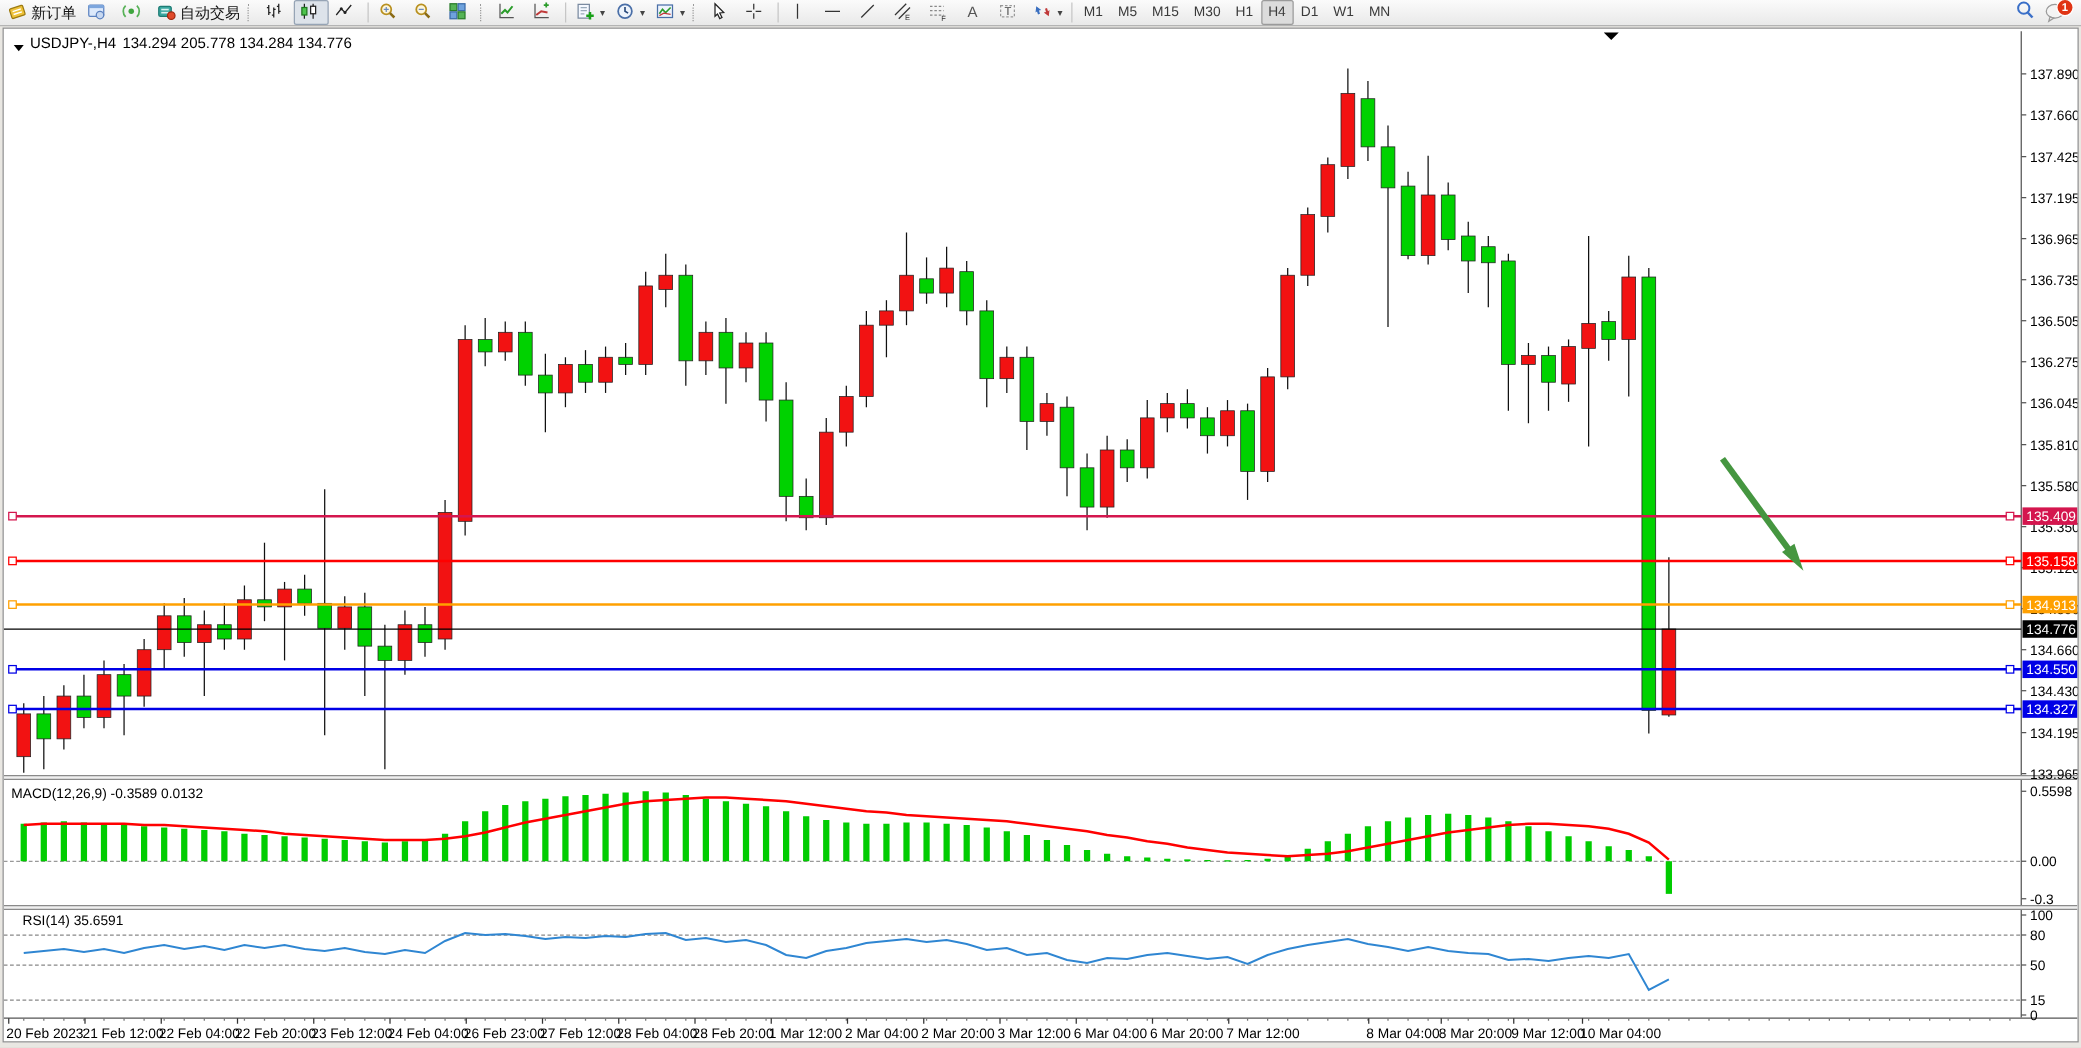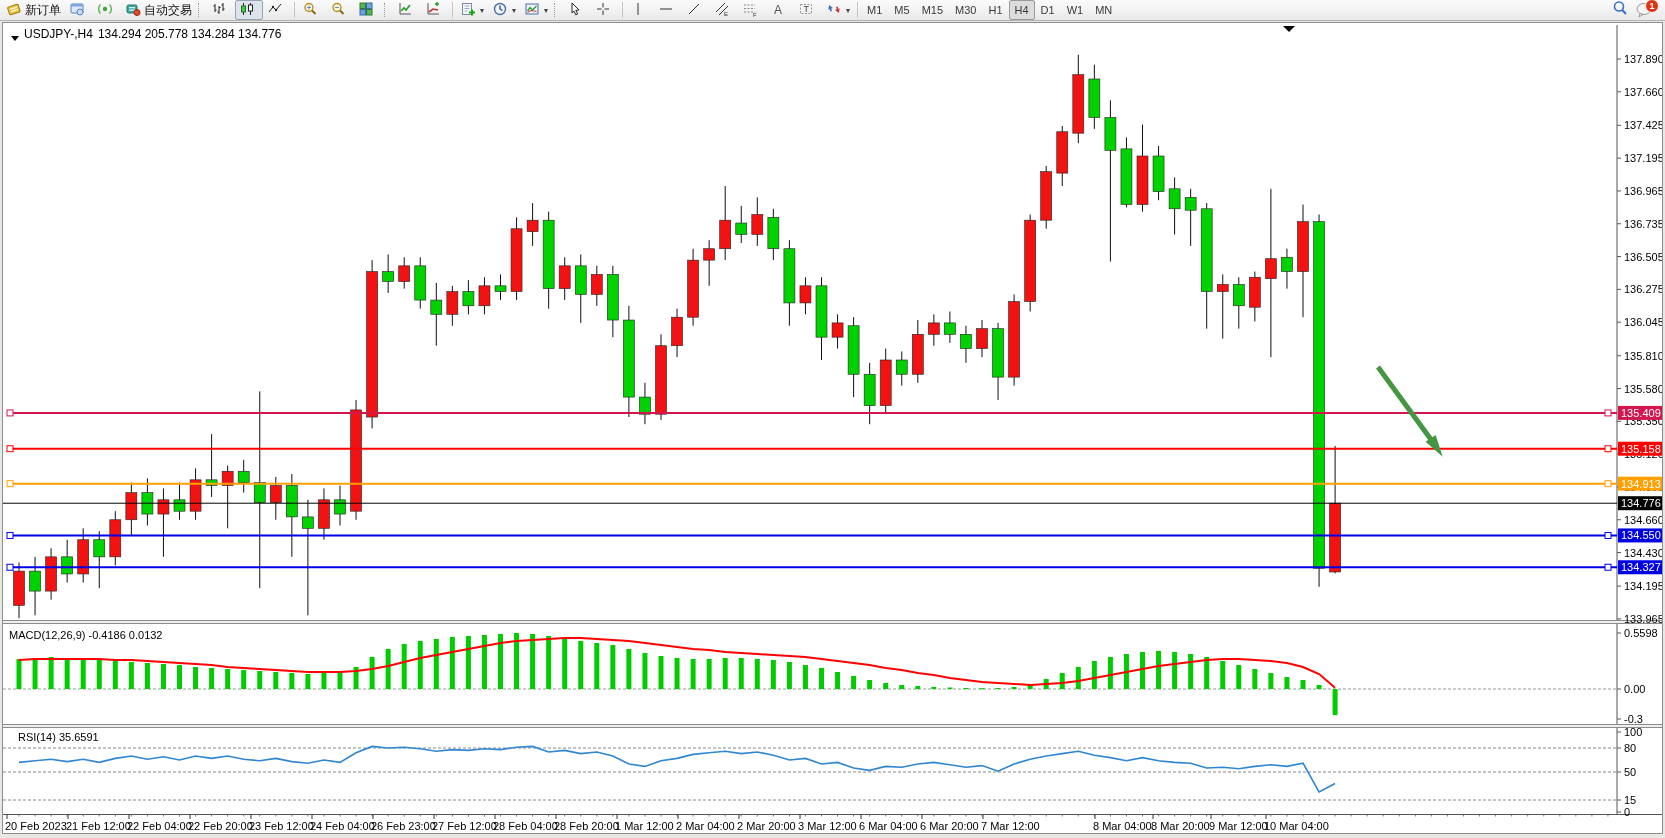--- a/index.html
+++ b/index.html
@@ -253,21 +253,21 @@
             </svg></span><span class="badge">1</span></span>
       </div>
     </div>
 
   <div class="chart-window">
     <div class="chart-title">
       <span class="tri-down"></span>
       <span>USDJPY-,H4</span>
       <span>134.294 205.778 134.284 134.776</span>
     </div>
-    <div class="ind-label" style="left:6px;top:606px;">MACD(12,26,9) -0.4186 0.0132</div>
+    <div class="ind-label" style="left:6px;top:606px;">MACD(12,26,9) -0.3589 0.0132</div>
     <div class="ind-label" style="left:15px;top:708px;">RSI(14) 35.6591</div>
     <svg id="chart-svg" width="1659" height="810" style="position:absolute;left:0;top:0;">
         <line x1="1614" y1="2" x2="1614" y2="791" stroke="#555" stroke-width="1"></line>
         <rect x="0" y="597" width="1659" height="4" fill="#efefef"></rect>
         <line x1="0" y1="597.5" x2="1659" y2="597.5" stroke="#8a8a8a"></line>
         <line x1="0" y1="600.5" x2="1659" y2="600.5" stroke="#8a8a8a"></line>
         <rect x="0" y="701" width="1659" height="4" fill="#efefef"></rect>
         <line x1="0" y1="701.5" x2="1659" y2="701.5" stroke="#8a8a8a"></line>
         <line x1="0" y1="704.5" x2="1659" y2="704.5" stroke="#8a8a8a"></line>
         <line x1="0" y1="791.5" x2="1659" y2="791.5" stroke="#555"></line>

